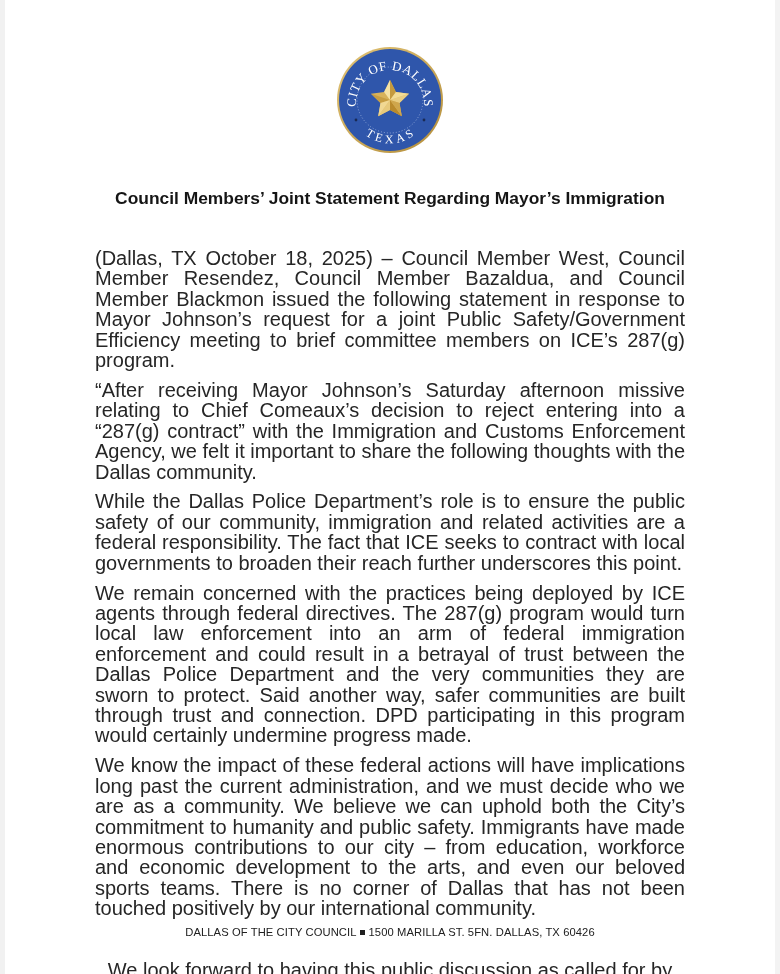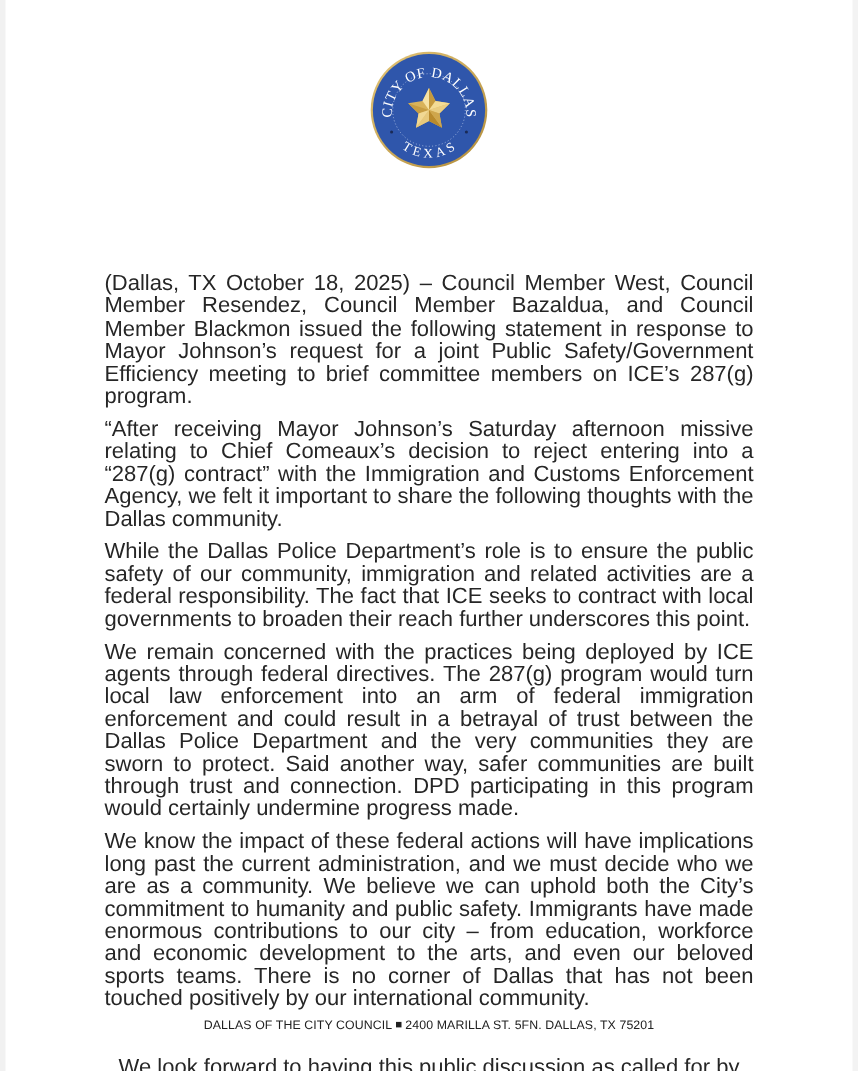--- a/index.html
+++ b/index.html
@@ -115,27 +115,27 @@
     <polygon points="19,-6.2 5.9,-8.1 0,0" fill="#f3dc96"></polygon>
     <polygon points="11.8,16.2 0,10 0,0" fill="#b98a2c"></polygon>
     <polygon points="11.8,16.2 9.5,3.1 0,0" fill="#cfa64c"></polygon>
     <polygon points="-11.8,16.2 0,10 0,0" fill="#e7c97c"></polygon>
     <polygon points="-19,-6.2 -9.5,3.1 0,0" fill="#c79d42"></polygon>
     <polygon points="-11.8,16.2 -9.5,3.1 0,0" fill="#f1d893"></polygon>
   </g>
 </svg>
 
 <h1 class="title">
-  <br>
+  <span>Council Members’ Joint Statement Regarding Mayor’s Immigration</span><br>
 </h1>
 
 <div class="body">
   <p>(Dallas, TX October 18, 2025) – Council Member West, Council Member Resendez, Council Member Bazaldua, and Council Member Blackmon issued the following statement in response to Mayor Johnson’s request for a joint Public Safety/Government Efficiency meeting to brief committee members on ICE’s 287(g) program.</p>
   <p>“After receiving Mayor Johnson’s Saturday afternoon missive relating to Chief Comeaux’s decision to reject entering into a “287(g) contract” with the Immigration and Customs Enforcement Agency, we felt it important to share the following thoughts with the Dallas community.</p>
   <p>While the Dallas Police Department’s role is to ensure the public safety of our community, immigration and related activities are a federal responsibility. The fact that ICE seeks to contract with local governments to broaden their reach further underscores this point.</p>
   <p>We remain concerned with the practices being deployed by ICE agents through federal directives. The 287(g) program would turn local law enforcement into an arm of federal immigration enforcement and could result in a betrayal of trust between the Dallas Police Department and the very communities they are sworn to protect. Said another way, safer communities are built through trust and connection. DPD participating in this program would certainly undermine progress made.</p>
   <p>We know the impact of these federal actions will have implications long past the current administration, and we must decide who we are as a community. We believe we can uphold both the City’s commitment to humanity and public safety. Immigrants have made enormous contributions to our city – from education, workforce and economic development to the arts, and even our beloved sports teams. There is no corner of Dallas that has not been touched positively by our international community.</p>
   <p class="last-left">We look forward to having this public discussion as called for by Mayor Johnson.”</p>
 </div>
 
 <div class="footer">
-  <span>DALLAS OF THE CITY COUNCIL</span><span class="sep"></span><span>2400 MARILLA ST. 5FN. DALLAS, TX 75201</span>
+  <span>DALLAS OF THE CITY COUNCIL</span><span class="sep"></span><span>1500 MARILLA ST. 5FN. DALLAS, TX 60426</span>
 </div>
 
 </body></html>

